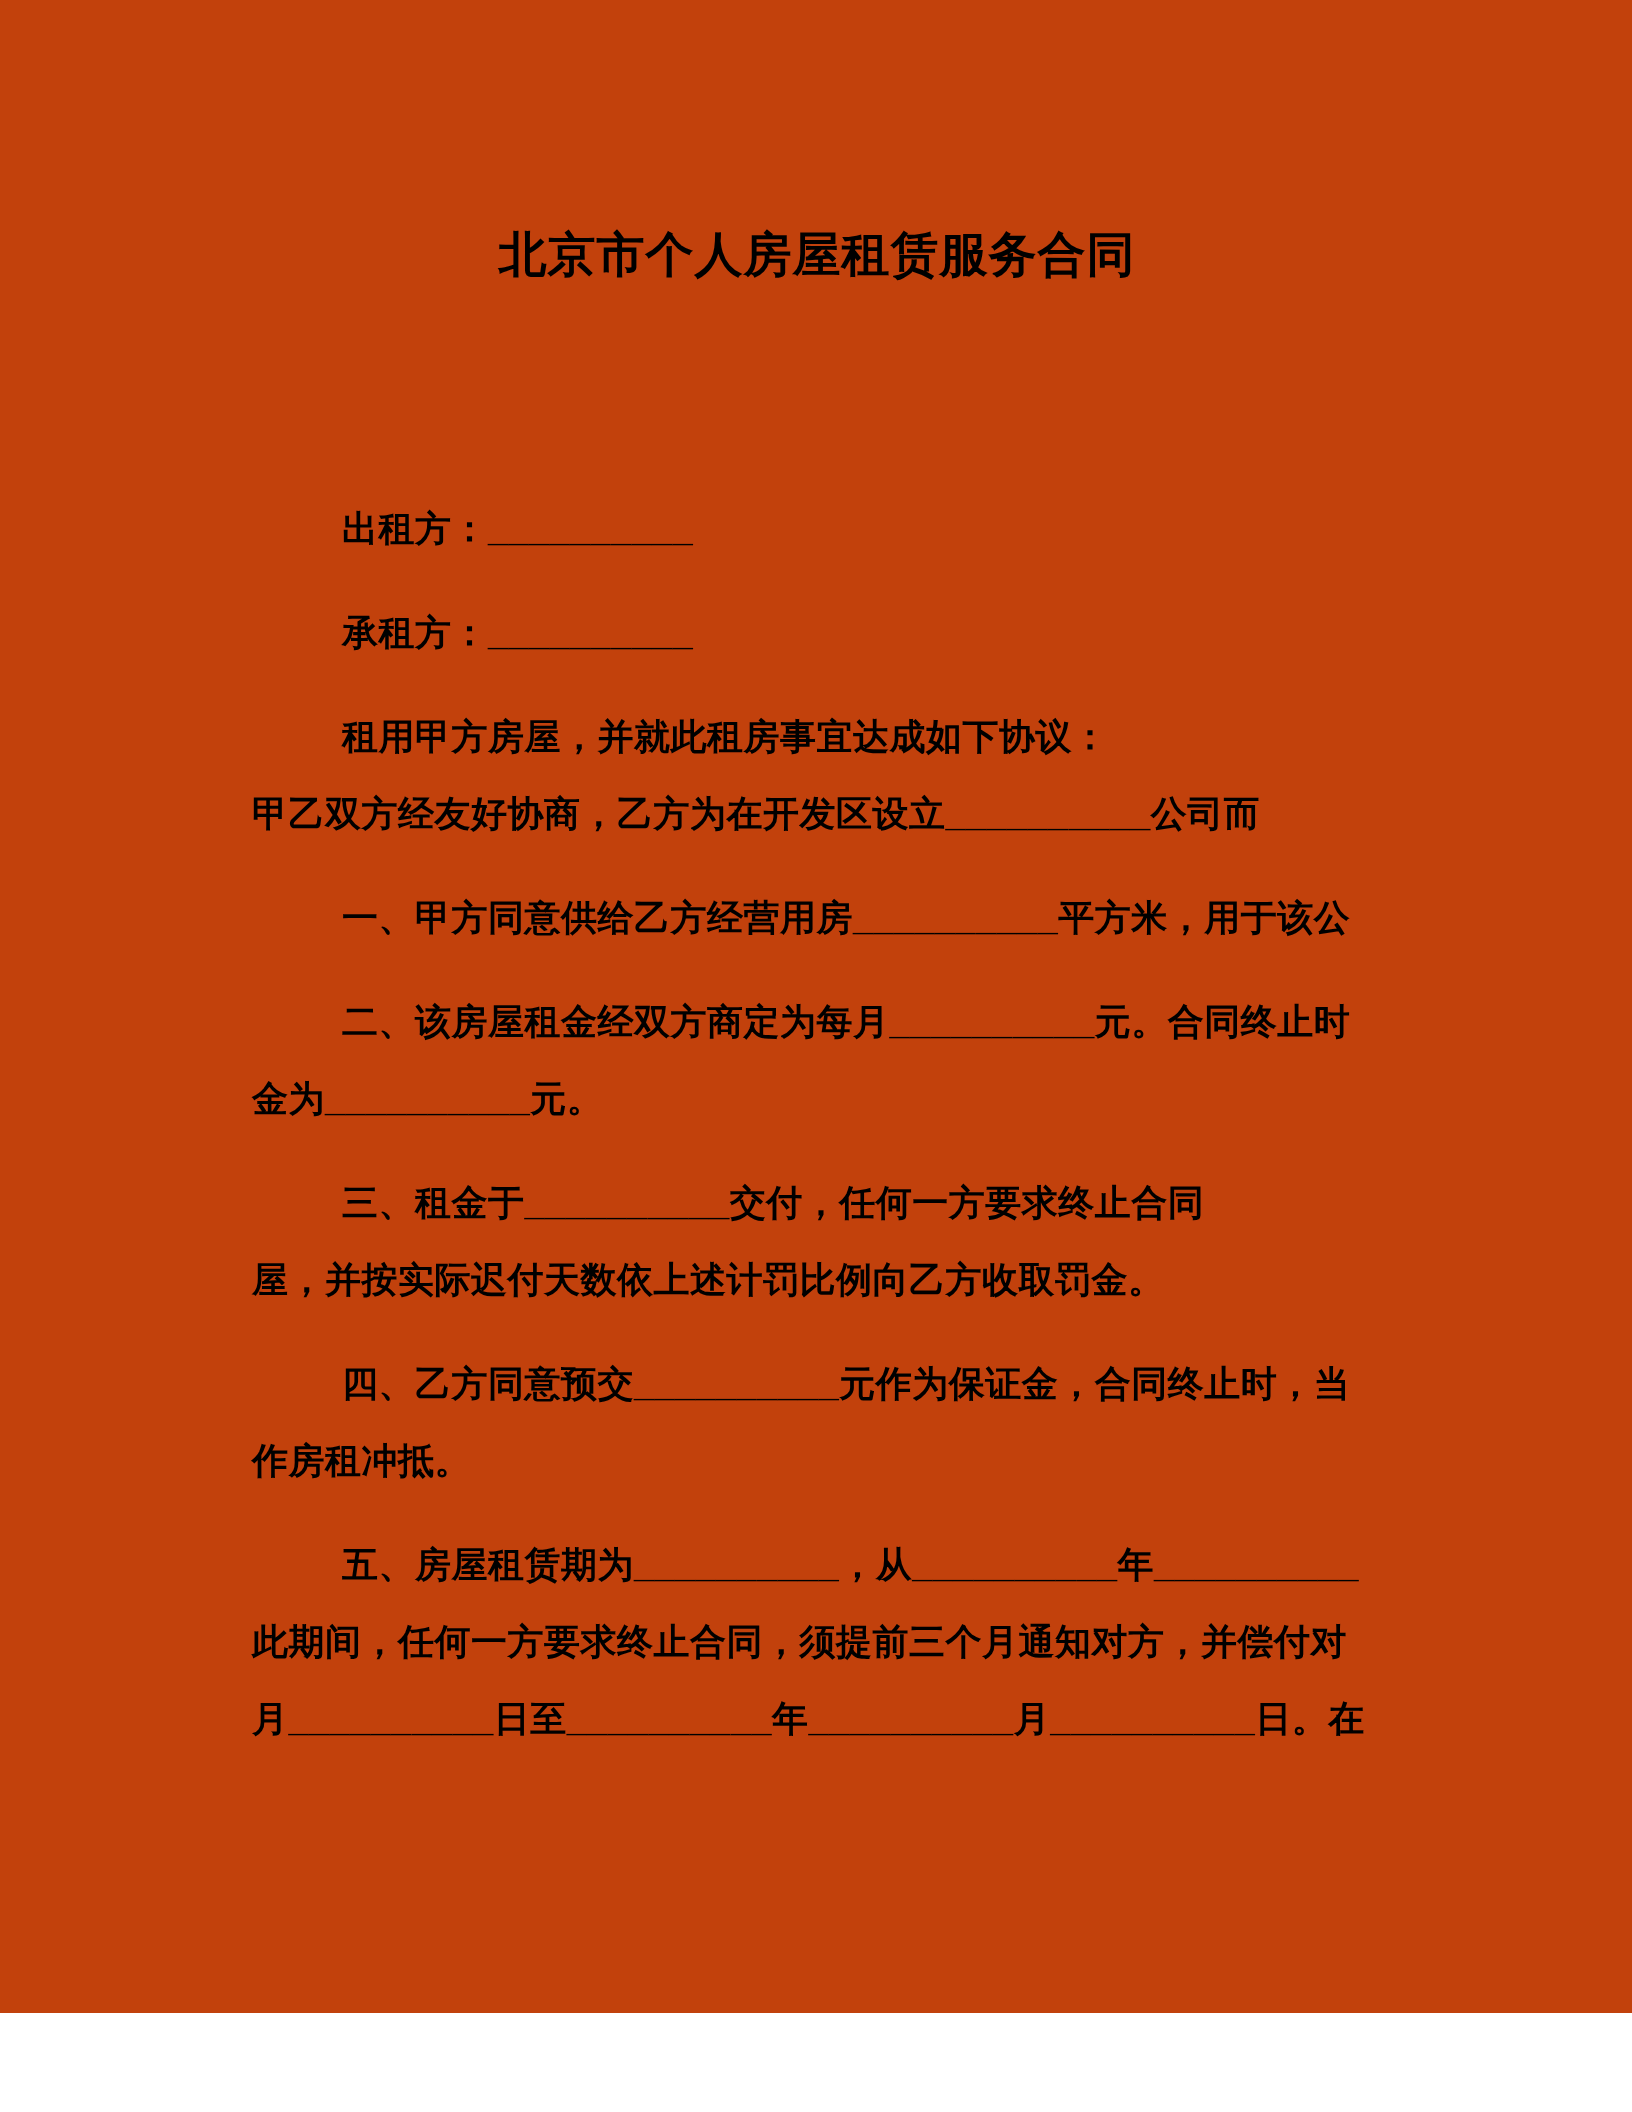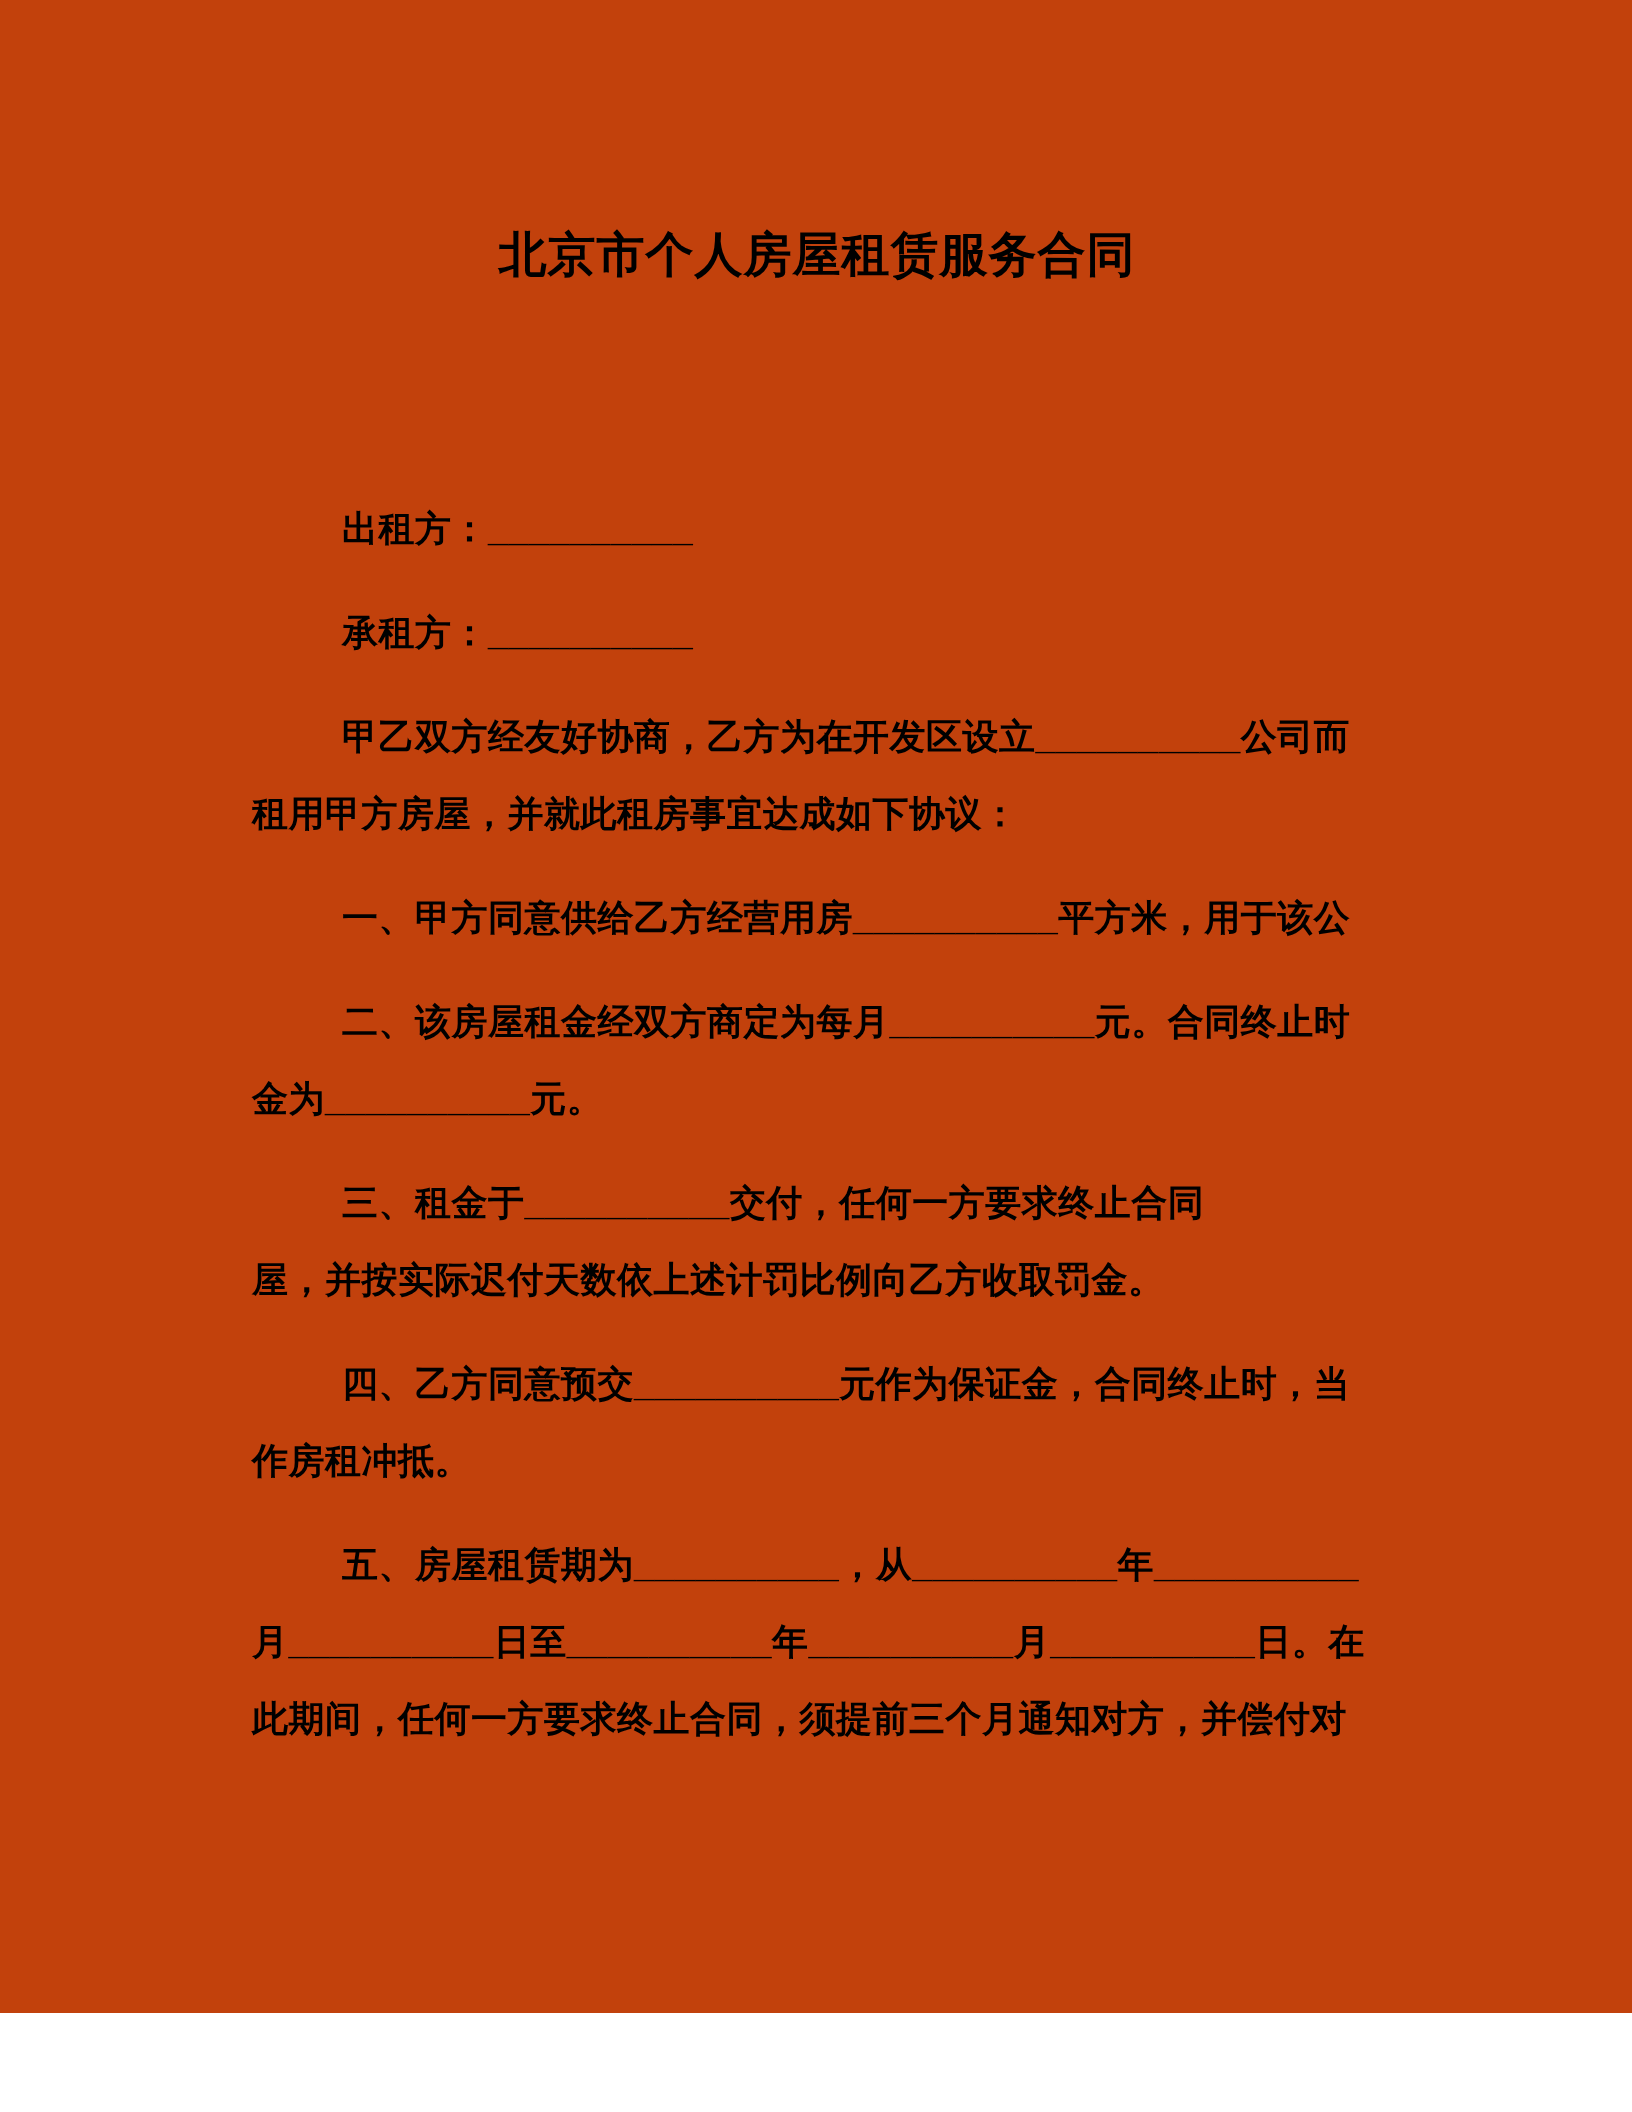--- a/index.html
+++ b/index.html
@@ -50,37 +50,37 @@
 <div class="page">
   <h1 class="doc-title">北京市个人房屋租赁服务合同</h1>
   <div class="doc-body" id="doc-body">
       <p class="para">
         <span class="line">出租方：__________</span>
       </p>
       <p class="para">
         <span class="line">承租方：__________</span>
       </p>
       <p class="para">
+        <span class="line">租用甲方房屋，并就此租房事宜达成如下协议：</span>
         <span class="line">甲乙双方经友好协商，乙方为在开发区设立__________公司而</span>
-        <span class="line">租用甲方房屋，并就此租房事宜达成如下协议：</span>
       </p>
       <p class="para">
         <span class="line">一、甲方同意供给乙方经营用房__________平方米，用于该公</span>
       </p>
       <p class="para">
         <span class="line">二、该房屋租金经双方商定为每月__________元。合同终止时</span>
         <span class="line">金为__________元。</span>
       </p>
       <p class="para">
         <span class="line">三、租金于__________交付，任何一方要求终止合同</span>
         <span class="line">屋，并按实际迟付天数依上述计罚比例向乙方收取罚金。</span>
       </p>
       <p class="para">
         <span class="line">四、乙方同意预交__________元作为保证金，合同终止时，当</span>
         <span class="line">作房租冲抵。</span>
       </p>
       <p class="para">
         <span class="line">五、房屋租赁期为__________，从__________年__________</span>
+        <span class="line">此期间，任何一方要求终止合同，须提前三个月通知对方，并偿付对</span>
         <span class="line">月__________日至__________年__________月__________日。在</span>
-        <span class="line">此期间，任何一方要求终止合同，须提前三个月通知对方，并偿付对</span>
       </p>
     </div>
 </div>
 
 </body></html>

